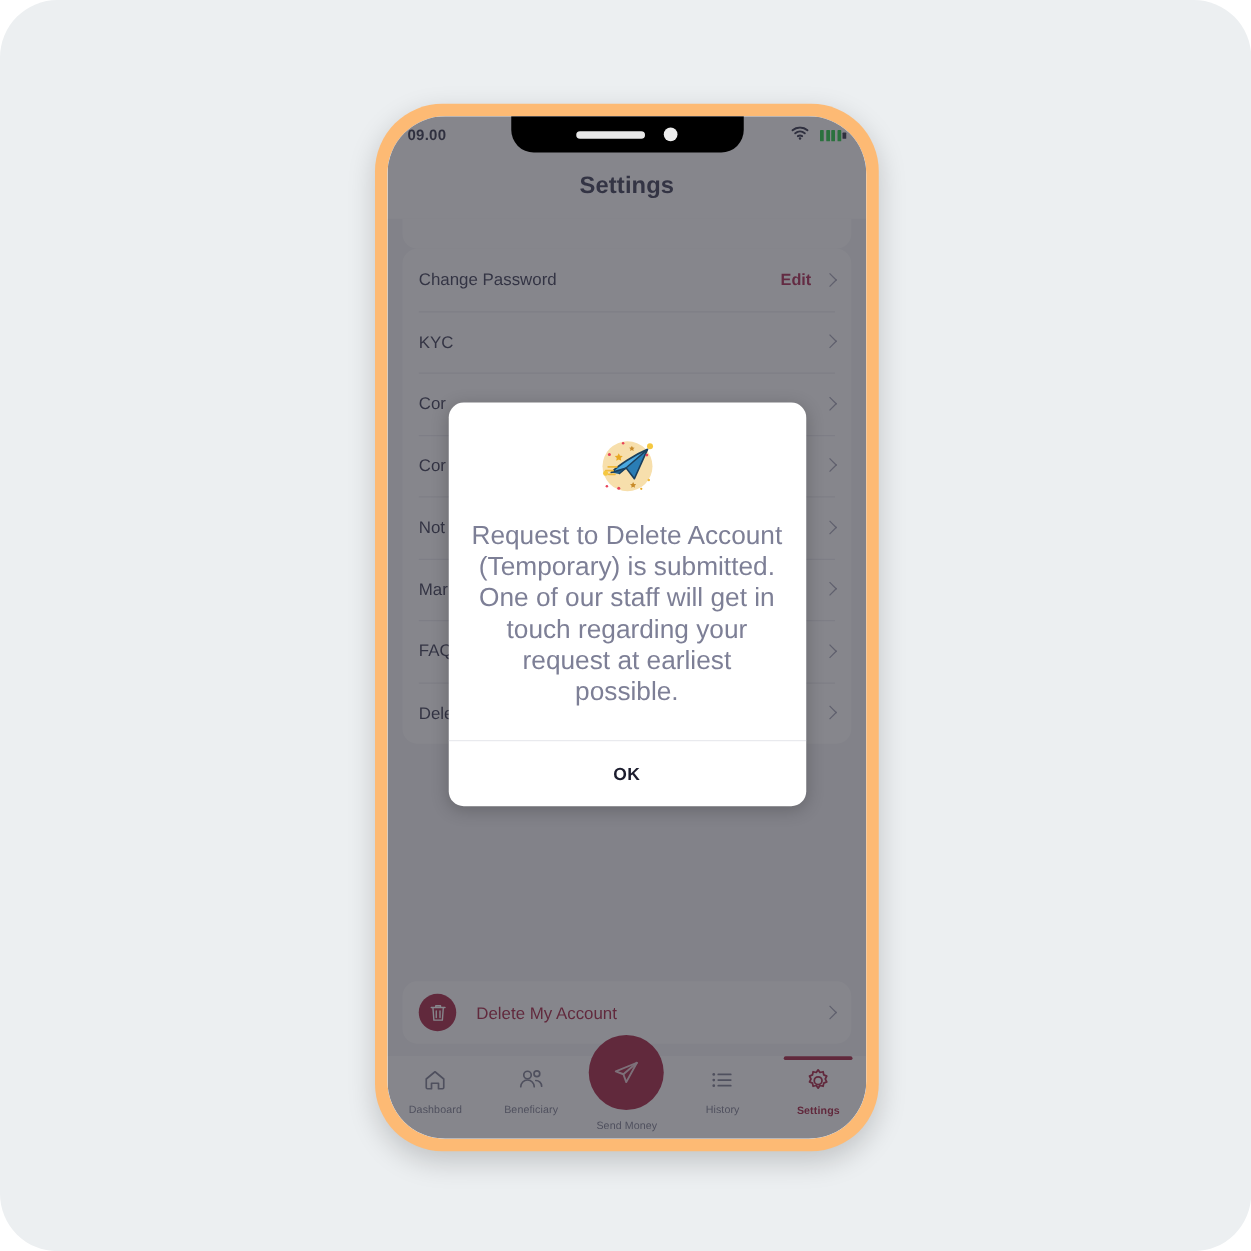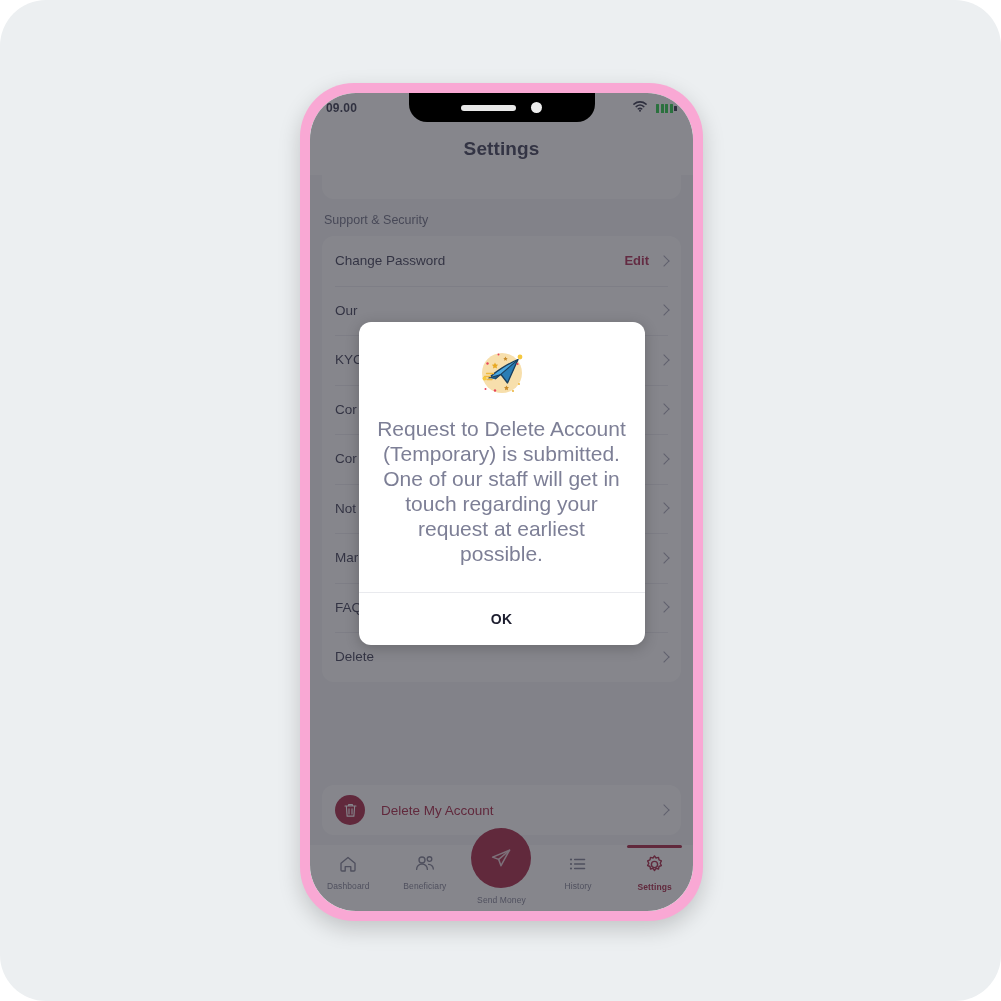--- a/index.html
+++ b/index.html
@@ -17,21 +17,21 @@
     background: #eceff1;
     border-radius: 46px;
     overflow: hidden;
   }
 
   
   #phone-frame {
     position: absolute;
     left: 300px; top: 83px;
     width: 403px; height: 838px;
-    background: #f9a8d4;
+    background: #fdba74;
     border-radius: 54px;
     box-shadow: 0 8px 22px rgba(0,0,0,.18);
   }
   #phone-screen {
     position: absolute;
     left: 10px; top: 10px;
     width: 383px; height: 818px;
     border-radius: 46px;
     overflow: hidden;
     background: #ffffff;
@@ -280,34 +280,27 @@
         </div>
 
         <div id="app-header">
           <span id="page-title">Settings</span>
         </div>
 
         <div id="scroll-body">
 
           <div id="partial-card" class="card"></div>
 
-          <div class="section-title">Support &amp; Security</div>
 
           <div class="card" id="settings-card">
 
           <div class="row">
                 <span class="row-label">Change Password</span>
                 <span class="row-right">
                   <span class="row-action">Edit</span>
-                  <span class="chev"></span>
-                </span>
-              </div>
-              <div class="row">
-                <span class="row-label">Our</span>
-                <span class="row-right">
                   <span class="chev"></span>
                 </span>
               </div>
               <div class="row">
                 <span class="row-label">KYC</span>
                 <span class="row-right">
                   <span class="chev"></span>
                 </span>
               </div>
               <div class="row">

